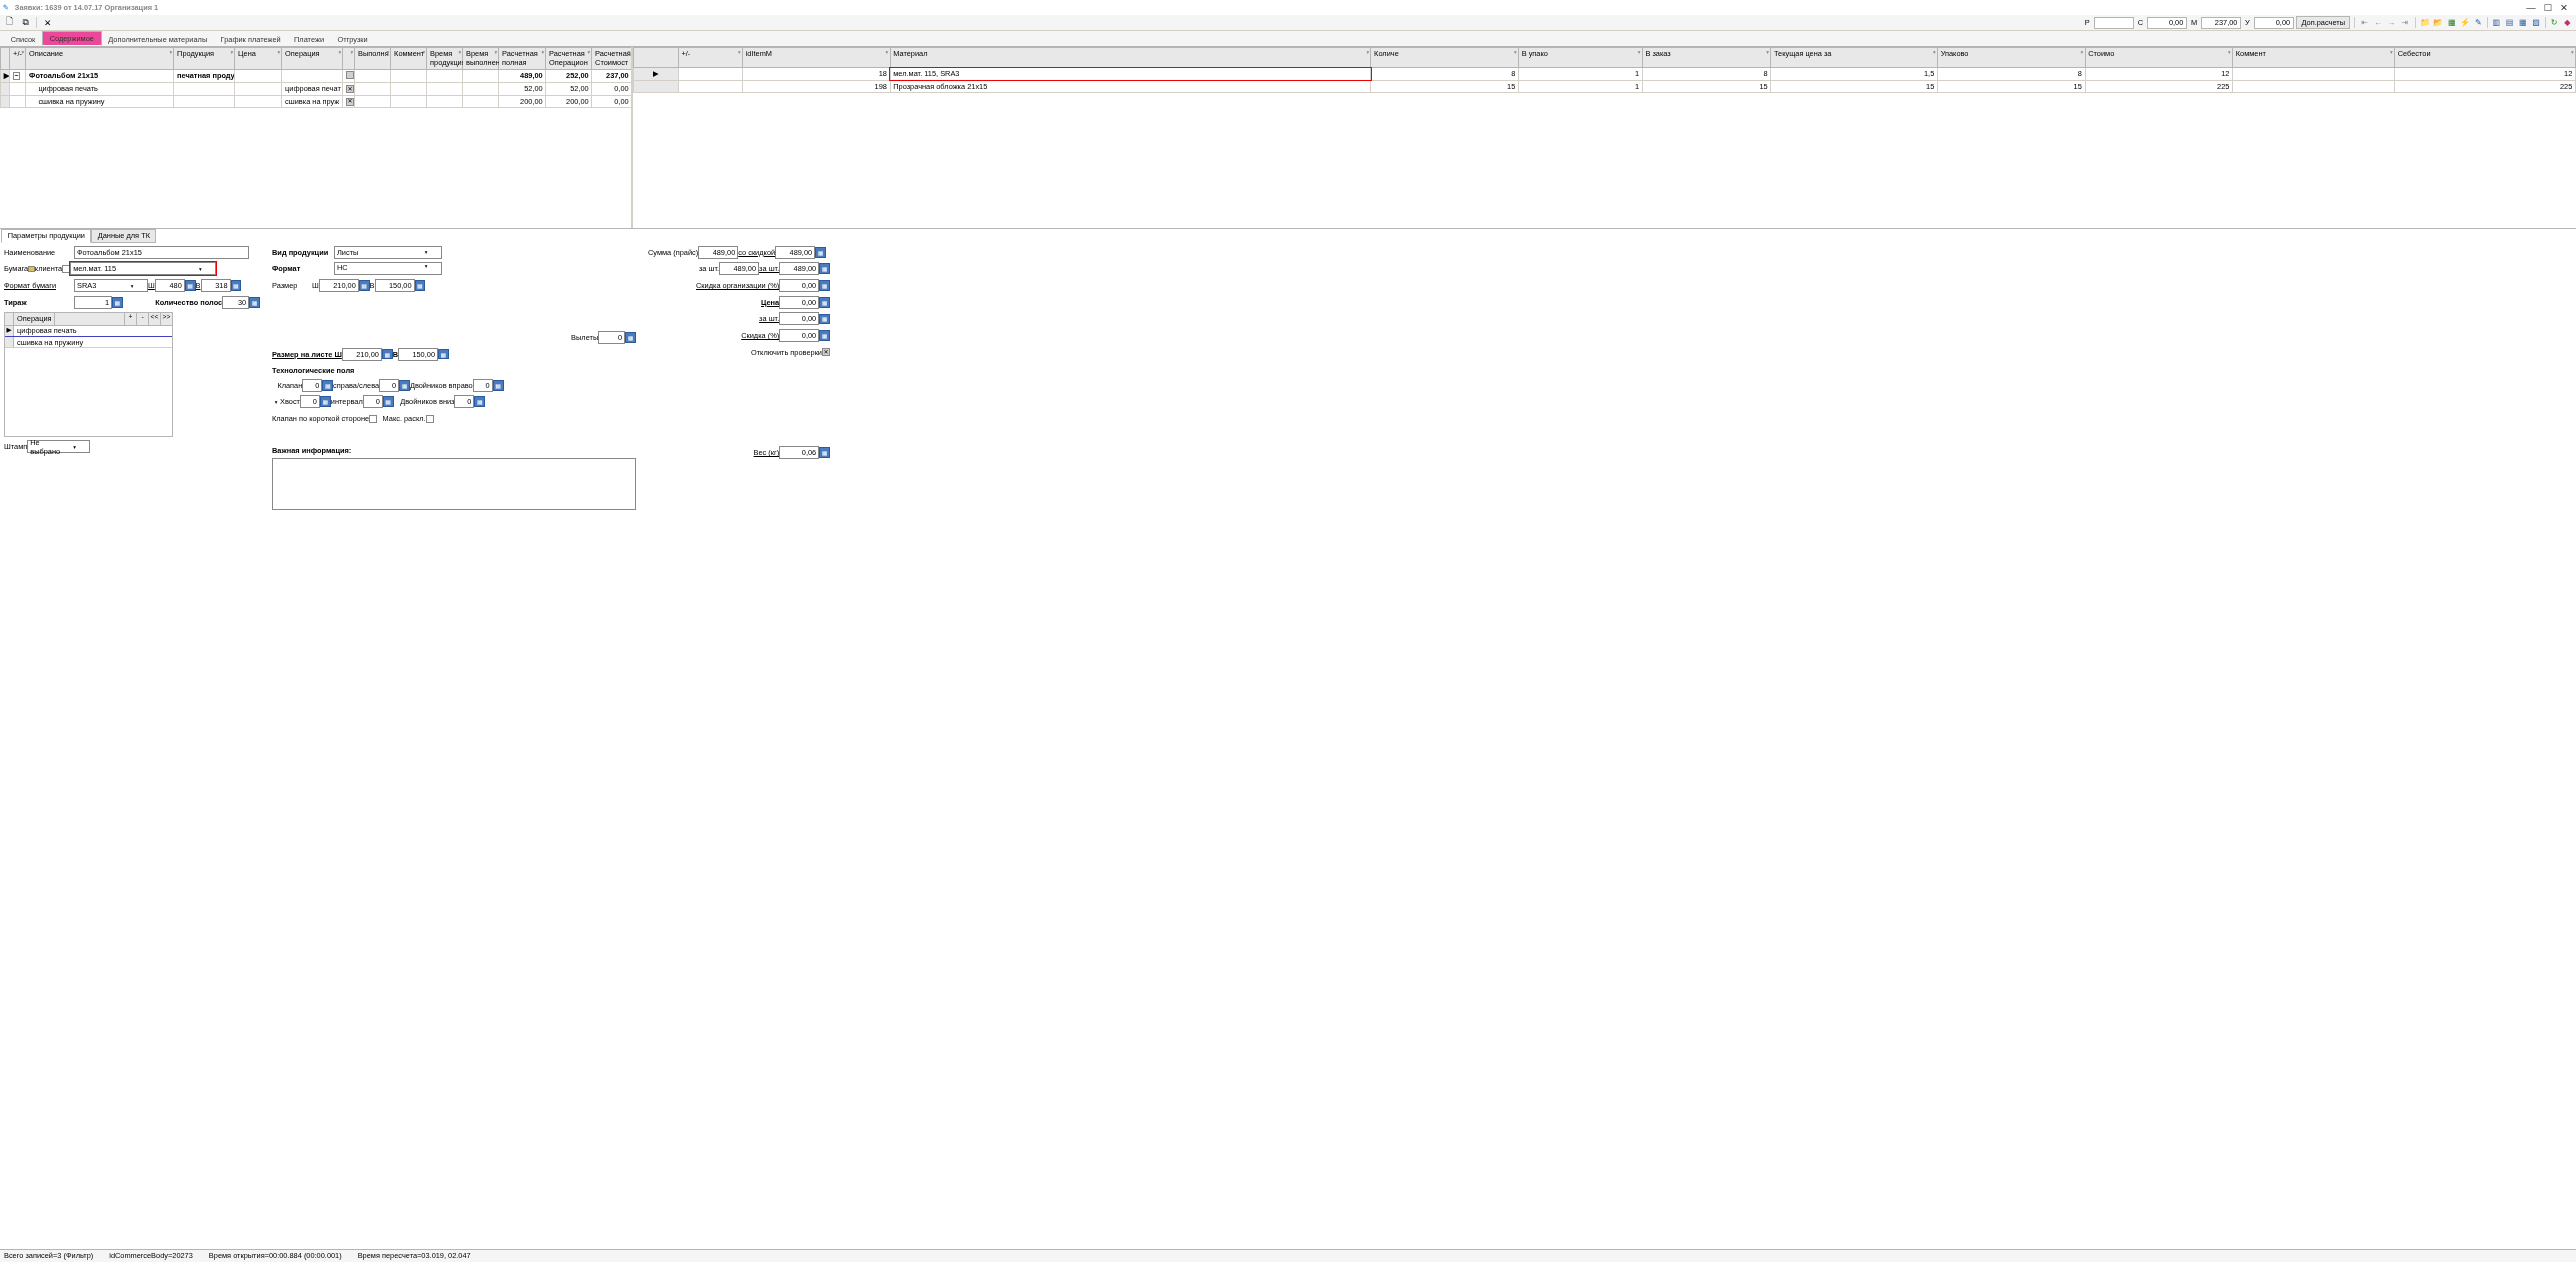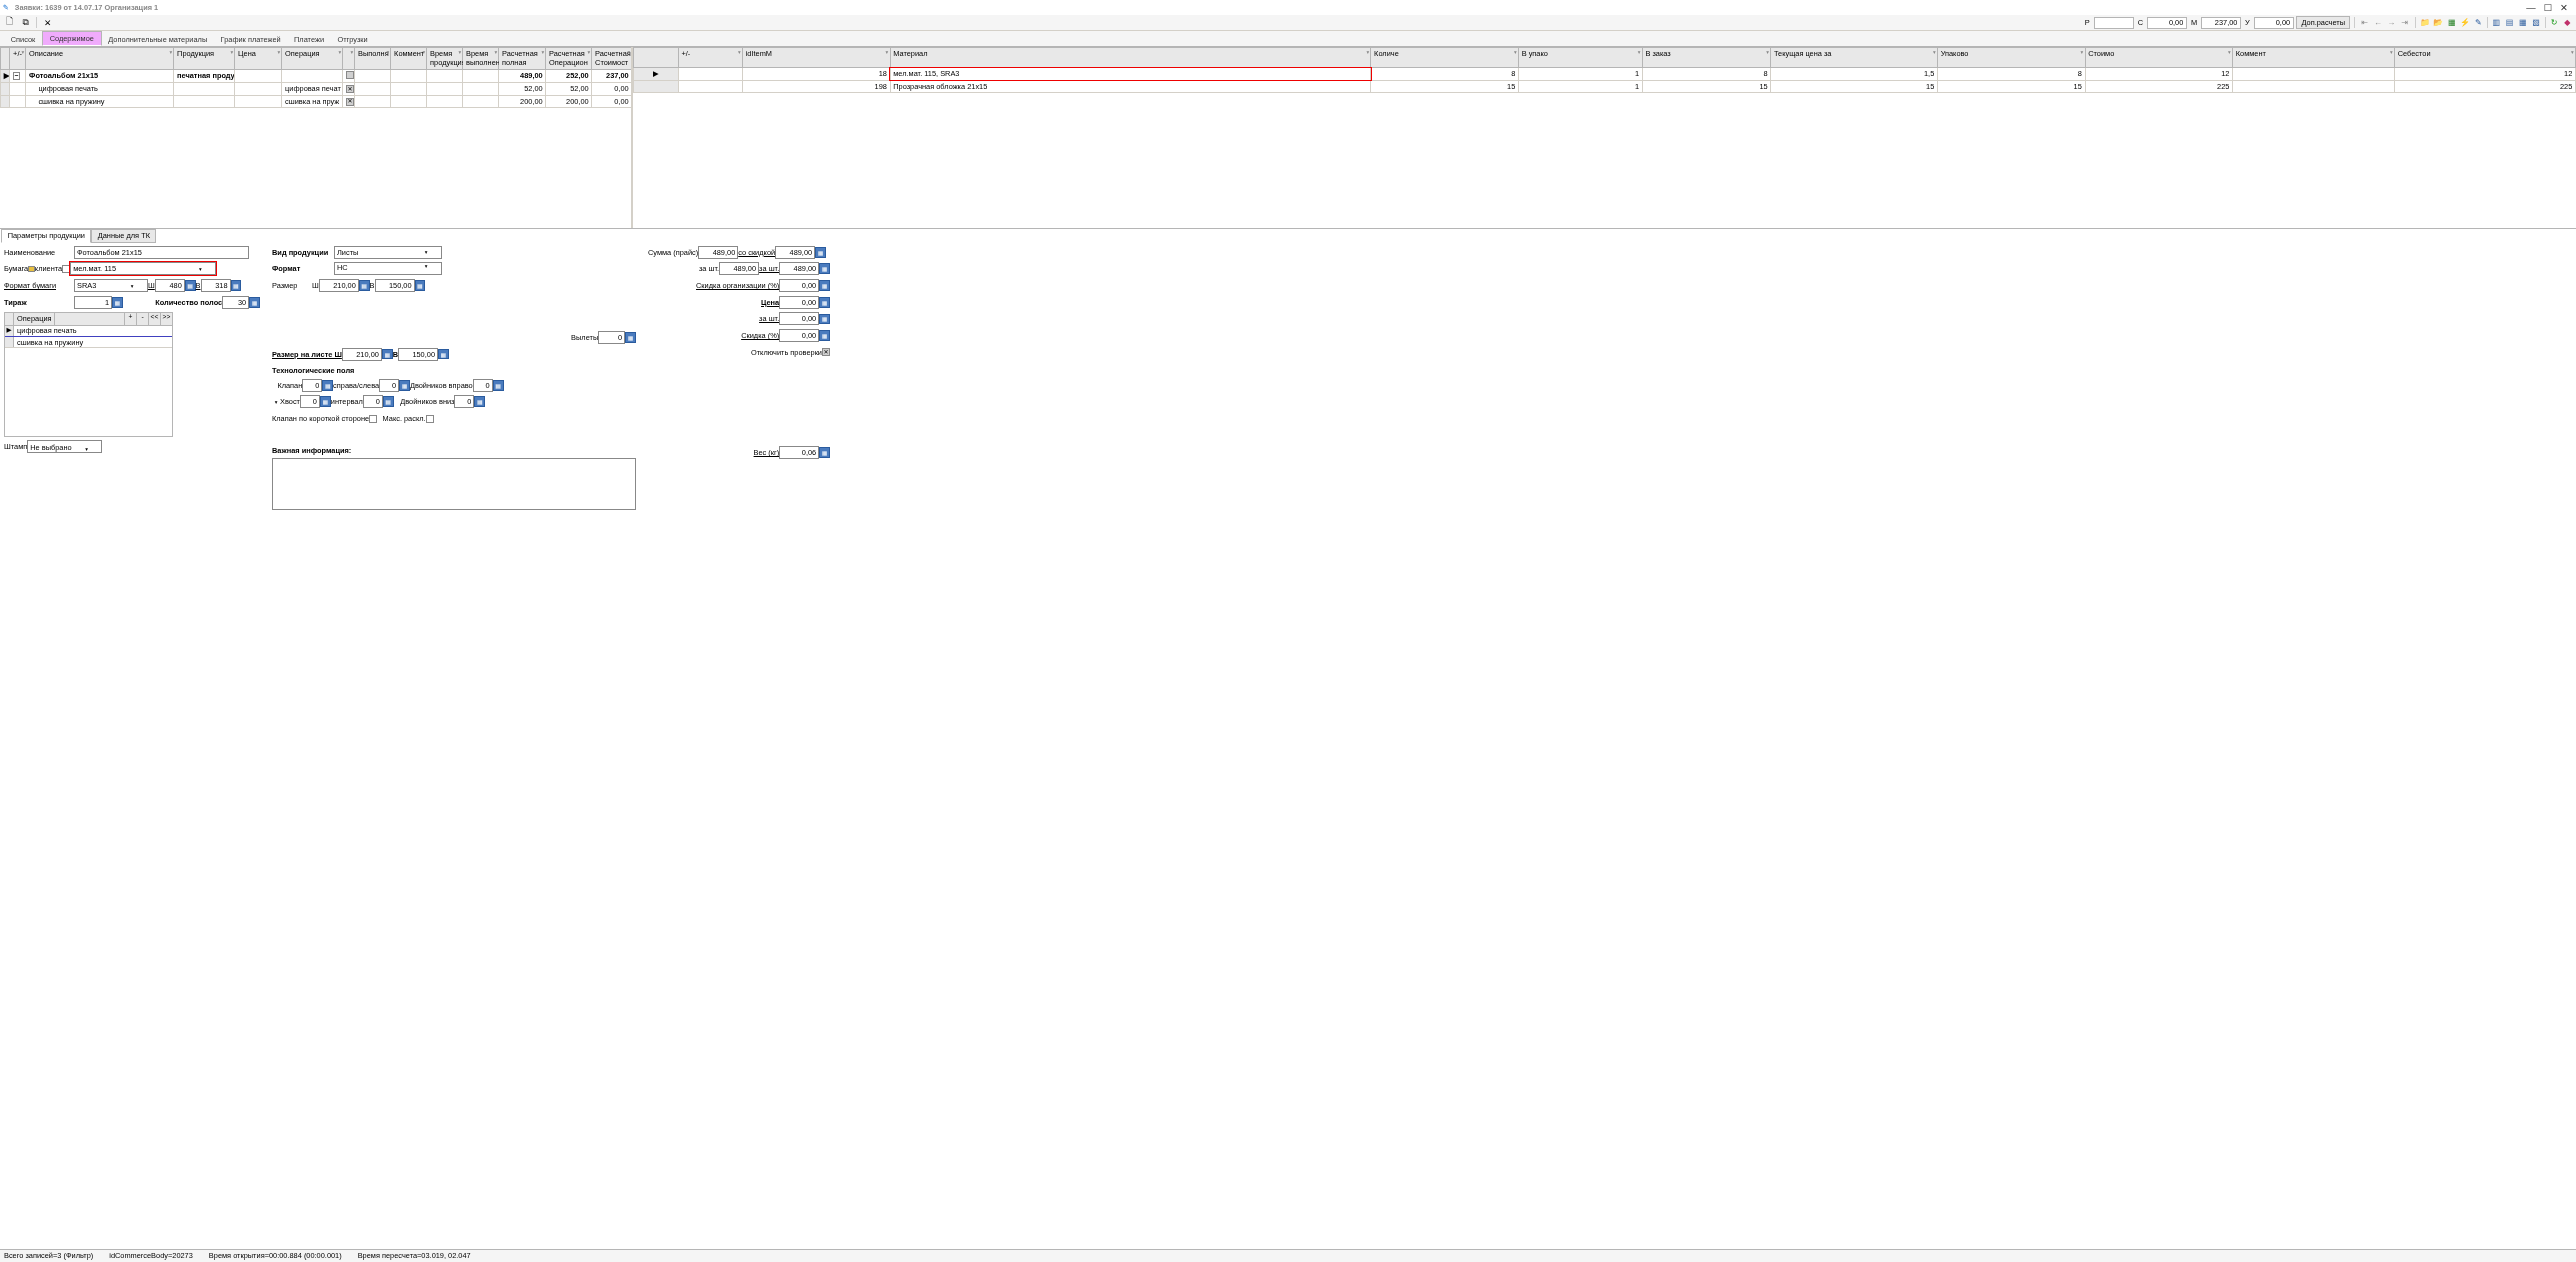--- a/index.html
+++ b/index.html
@@ -12,21 +12,21 @@
 .toolbar1 { height: 16px; background: #f5f5f5; border-bottom: 0.7px solid #d4d0c8; display: flex; align-items: center; padding: 0 2.7px; gap: 2.7px; }
 .tb-btn { width: 13.5px; height: 13.5px; display: flex; align-items: center; justify-content: center; cursor: pointer; font-size: 8.8px; }
 .tb-sep { width: 0.7px; height: 10.8px; background: #ccc; margin: 0 1.3px; }
 .tb-spacer { flex: 1; }
 .tb-label { font-size: 7.4px; margin: 0 1.3px; }
 .tb-field { width: 40px; height: 12px; border: 0.7px solid #b5b5b5; background: #fff; text-align: right; padding: 0 2.7px; font-size: 7.4px; }
 .tb-btn-text { height: 13.5px; padding: 0 4px; border: 0.7px solid #b5b5b5; background: #e8e8e8; font-size: 7.4px; cursor: pointer; display:flex; align-items:center;}
 .tb-icon-color { width:12px;height:12px; display:flex;align-items:center;justify-content:center; font-size:8px;}
 .tabs { height: 15px; background: #f5f5f5; display: flex; align-items: flex-end; padding-left: 4px; }
 .tab { padding: 2px 6.7px; font-size: 7.4px; cursor: pointer; color: #333; }
-.tab.active { background: #f0abfc; border: 0.7px solid #b5b5b5; border-bottom: 0.7px solid #fff; }
+.tab.active { background: #ec4899; border: 0.7px solid #b5b5b5; border-bottom: 0.7px solid #fff; }
 .split-top { display: flex; height: 182px; border-top:0.7px solid #b5b5b5; }
 .grid-pane { position: relative; overflow: auto; }
 .grid-pane.left { flex: 0 0 631px; }
 .grid-pane.right { flex: 1; border-left: 2.7px solid #d4d0c8; }
 .grid { border-collapse: collapse; width: 100%; table-layout: fixed; }
 .grid th { background: #e8e8e8; border: 0.7px solid #b5b5b5; font-weight: normal; font-size: 7.4px; padding: 1.3px 2.7px; text-align: left; position: relative; height: 20px; vertical-align: top; }
 .grid th .drop { position: absolute; right: 1.3px; top: 1.3px; color: #888; font-size: 5.4px; }
 .grid td { border: 0.7px solid #d4d0c8; font-size: 7.4px; padding: 1.3px 2.7px; height: 12px; white-space: nowrap; overflow: hidden; }
 .grid td.num { text-align: right; }
 .grid td.ctr { text-align: center; }
@@ -353,21 +353,21 @@
             <div class="optext">цифровая печать</div>
           </div>
         <div class="oprow">
             <div class="opmark"></div>
             <div class="optext">сшивка на пружину</div>
           </div>
         <div class="opspace"></div>
       </div>
       <div class="form-row">
         <span class="form-lbl">Штамп</span>
-        <div class="form-select" style="width:75px;display:flex;align-items:flex-end;justify-content:space-between">
+        <div class="form-select" style="width:63px;display:flex;align-items:center;justify-content:space-between">
             <span>Не выбрано</span>
             <span class="sheet-drop">▾</span>
           </div>
       </div>
     </div>
 
     <div class="form-col col3">
       <div class="form-row">
         <span class="form-lbl" style="width:62px;font-weight:bold">Вид продукции</span>
         <div class="form-select" style="width:108px;display:flex;align-items:center;justify-content:space-between">

